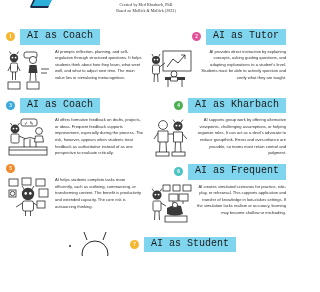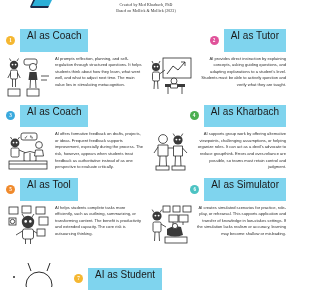--- a/index.html
+++ b/index.html
@@ -58,22 +58,22 @@
     border-radius: 50%;
     display: flex; align-items: center; justify-content: center;
     font-family: "Liberation Serif", serif;
     font-size: 5.2px; font-weight: bold;
     color: #ffffff;
     flex: none;
     line-height: 1;
   }
   .title-pill {
     background: #7fd4ee;
-    padding: 1px 7px 9px 7px;
-    font-family: Liberation Sans, sans-serif;
+    padding: 1px 7px 2px 7px;
+    font-family: Liberation Mono, monospace;
     font-size: 10px;
     color: #1a1a1a;
     white-space: nowrap;
     line-height: 1.25;
   }
 
   .card-body { display: flex; width: 100%; gap: 3px; }
   .card.right .card-body { }
 
   .illus { width: 46px; flex: none; display:flex; align-items:flex-start; justify-content:center; padding-top:1px; }
@@ -86,23 +86,24 @@
     color: #2e2e2e;
     padding-top: 1px;
   }
   .desc.left-align { text-align: left; }
   .desc.right-align { text-align: right; }
 
   
   .footer-sec {
     position: relative;
     width: 292px;
-    margin-top: 12px;
+    margin-top: 2px;
     display: flex;
     align-items: flex-start;
+    justify-content: center;
     gap: 4px;
     padding-left: 10px;
   }
   .footer-illus { width: 60px; flex:none; display:flex; justify-content:center; }
   .footer-head { display:flex; align-items:center; gap:5px; padding-top: 7px; }
 </style>
 </head>
 <body>
 
 <div class="page">
@@ -244,21 +245,20 @@
             <rect x="23" y="35" width="13" height="4" fill="#fff"></rect>
           </svg>
         </div>
         <div class="desc right-align">AI supports group work by offering alternative viewpoints, challenging assumptions, or helping organize roles. It can act as a devil's advocate to reduce groupthink. Errors and over-reliance are possible, so teams must retain control and judgment.</div>
       </div>
     </div>
 
     <div class="card">
       <div class="card-head">
         <span class="num-badge" style="background:#f08a2c">5</span>
-        <span class="title-pill">AI as Tool</span>
       </div>
       <div class="card-body">
         <div class="illus">
           <svg width="44" height="40" viewBox="0 0 44 40" fill="none" stroke="#2b2b2b" stroke-width="0.8">
             <rect x="2" y="2" width="9" height="7" fill="#fff"></rect>
             <rect x="15" y="1" width="9" height="7" fill="#fff"></rect>
             <rect x="29" y="2" width="9" height="7" fill="#fff"></rect>
             <rect x="32" y="12" width="9" height="8" fill="#fff"></rect>
             <rect x="2" y="13" width="7" height="7" fill="#fff"></rect>
             <circle cx="5.5" cy="16.5" r="2.2" fill="#fff"></circle>
@@ -275,21 +275,21 @@
             <rect x="30" y="24" width="8" height="7" fill="#fff"></rect>
           </svg>
         </div>
         <div class="desc left-align">AI helps students complete tasks more efficiently, such as outlining, summarizing, or transforming content. The benefit is productivity and extended capacity. The core risk is outsourcing thinking.</div>
       </div>
     </div>
 
     <div class="card right">
       <div class="card-head">
         <span class="num-badge" style="background:#4cc3c3">6</span>
-        <span class="title-pill">AI as Simulator</span>
+        <span class="title-pill">AI as Frequent</span>
       </div>
       <div class="card-body">
         <div class="illus">
           <svg width="44" height="40" viewBox="0 0 44 40" fill="none" stroke="#2b2b2b" stroke-width="0.8">
             <rect x="14" y="1" width="7" height="6" fill="#fff"></rect>
             <rect x="24" y="1" width="7" height="6" fill="#fff"></rect>
             <rect x="34" y="1" width="8" height="6" fill="#fff"></rect>
             <circle cx="8" cy="11" r="4.6" fill="#3a3a3a" stroke="none"></circle>
             <circle cx="6.4" cy="10.6" r="0.95" fill="#fff" stroke="none"></circle>
             <circle cx="9.6" cy="10.6" r="0.95" fill="#fff" stroke="none"></circle>

